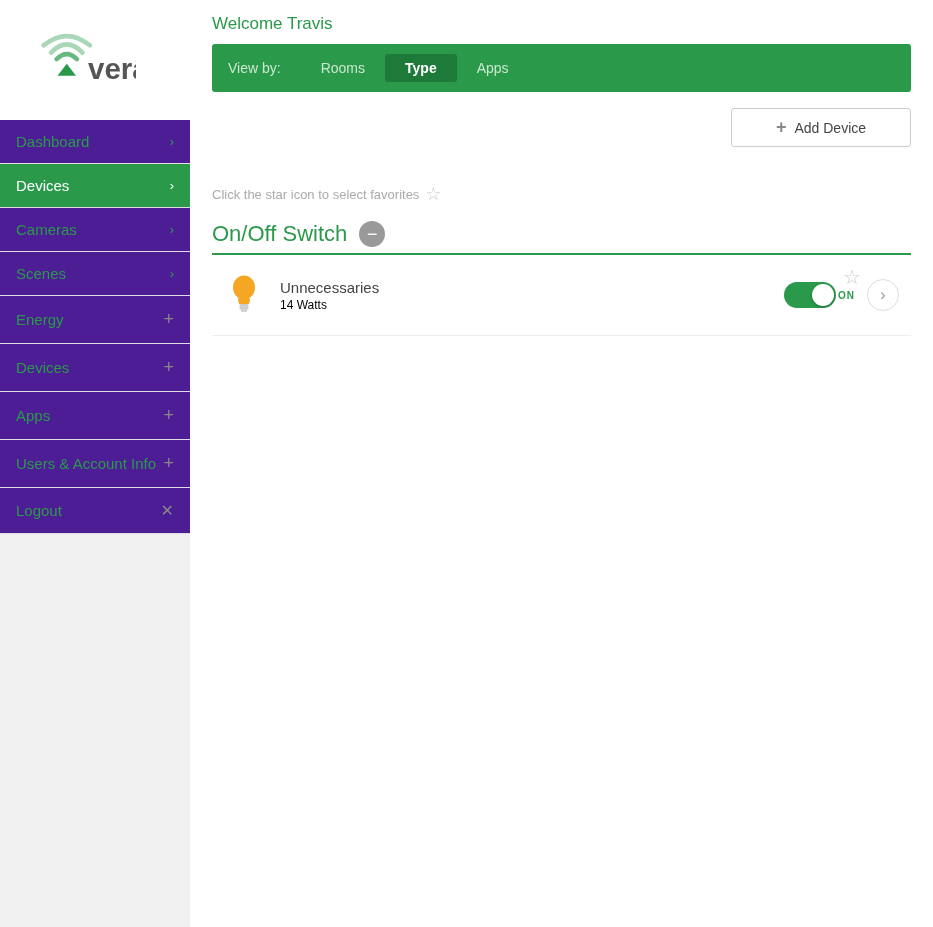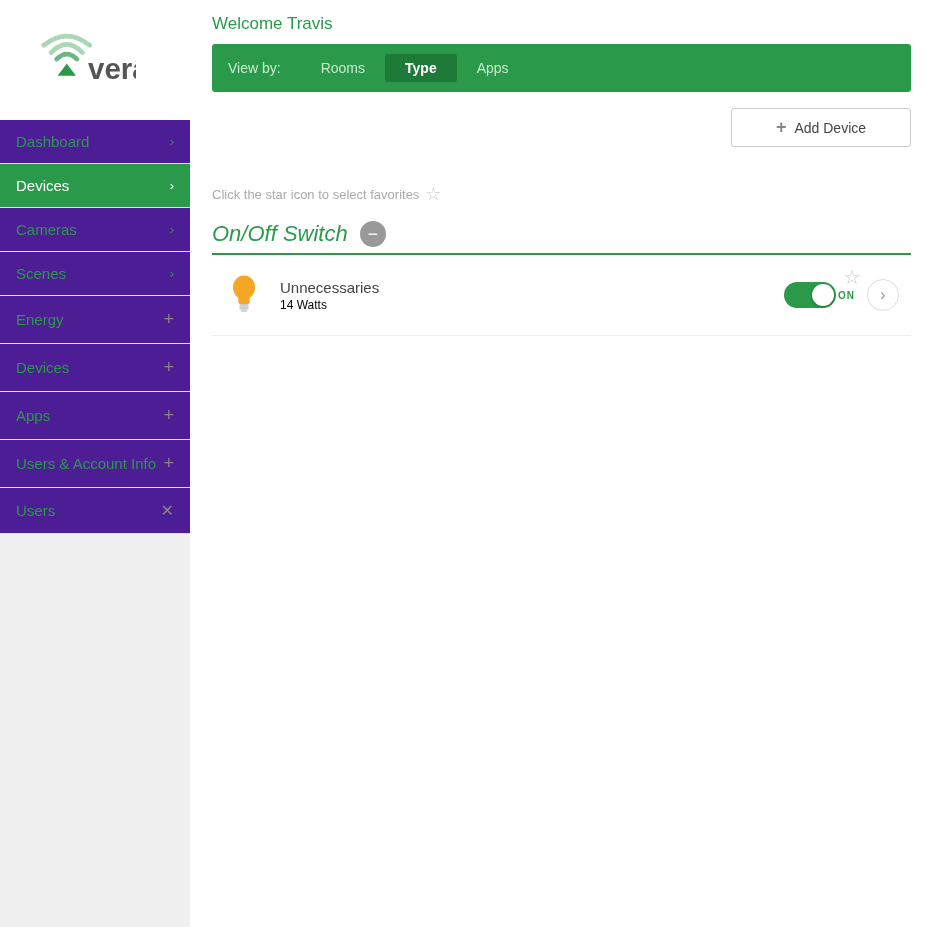--- a/index.html
+++ b/index.html
@@ -194,21 +194,20 @@
       display: flex;
       align-items: center;
       gap: 12px;
       padding-bottom: 6px;
       border-bottom: 2px solid #2a9a4a;
     }
     .section-title {
       font-size: 22px;
       color: #2a9a4a;
       font-weight: normal;
-      font-style: italic;
     }
     .collapse-btn {
       background: #999;
       border: none;
       border-radius: 50%;
       width: 26px;
       height: 26px;
       cursor: pointer;
       display: flex;
       align-items: center;
@@ -372,21 +371,21 @@
   </div>
   <div class="nav-item">
     <span>Apps</span>
     <span class="nav-plus">+</span>
   </div>
   <div class="nav-item">
     <span>Users &amp; Account Info</span>
     <span class="nav-plus">+</span>
   </div>
   <div class="nav-item">
-    <span>Users</span>
+    <span>Logout</span>
     <span class="nav-x">✕</span>
   </div>
 </div>
 
 <div class="main">
 
   <div class="header">
     <span class="welcome-text">Welcome Travis</span>
   </div>
 

